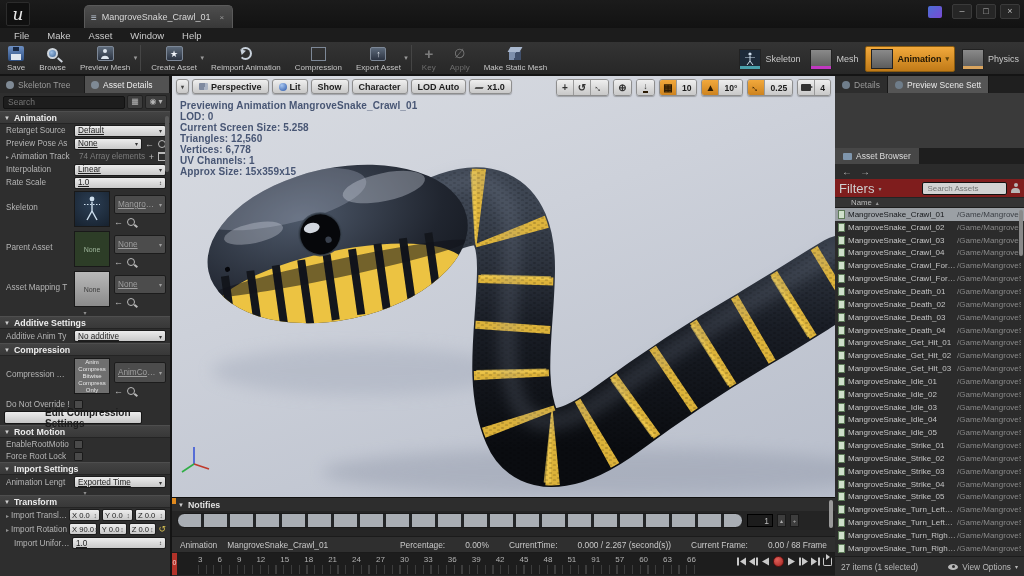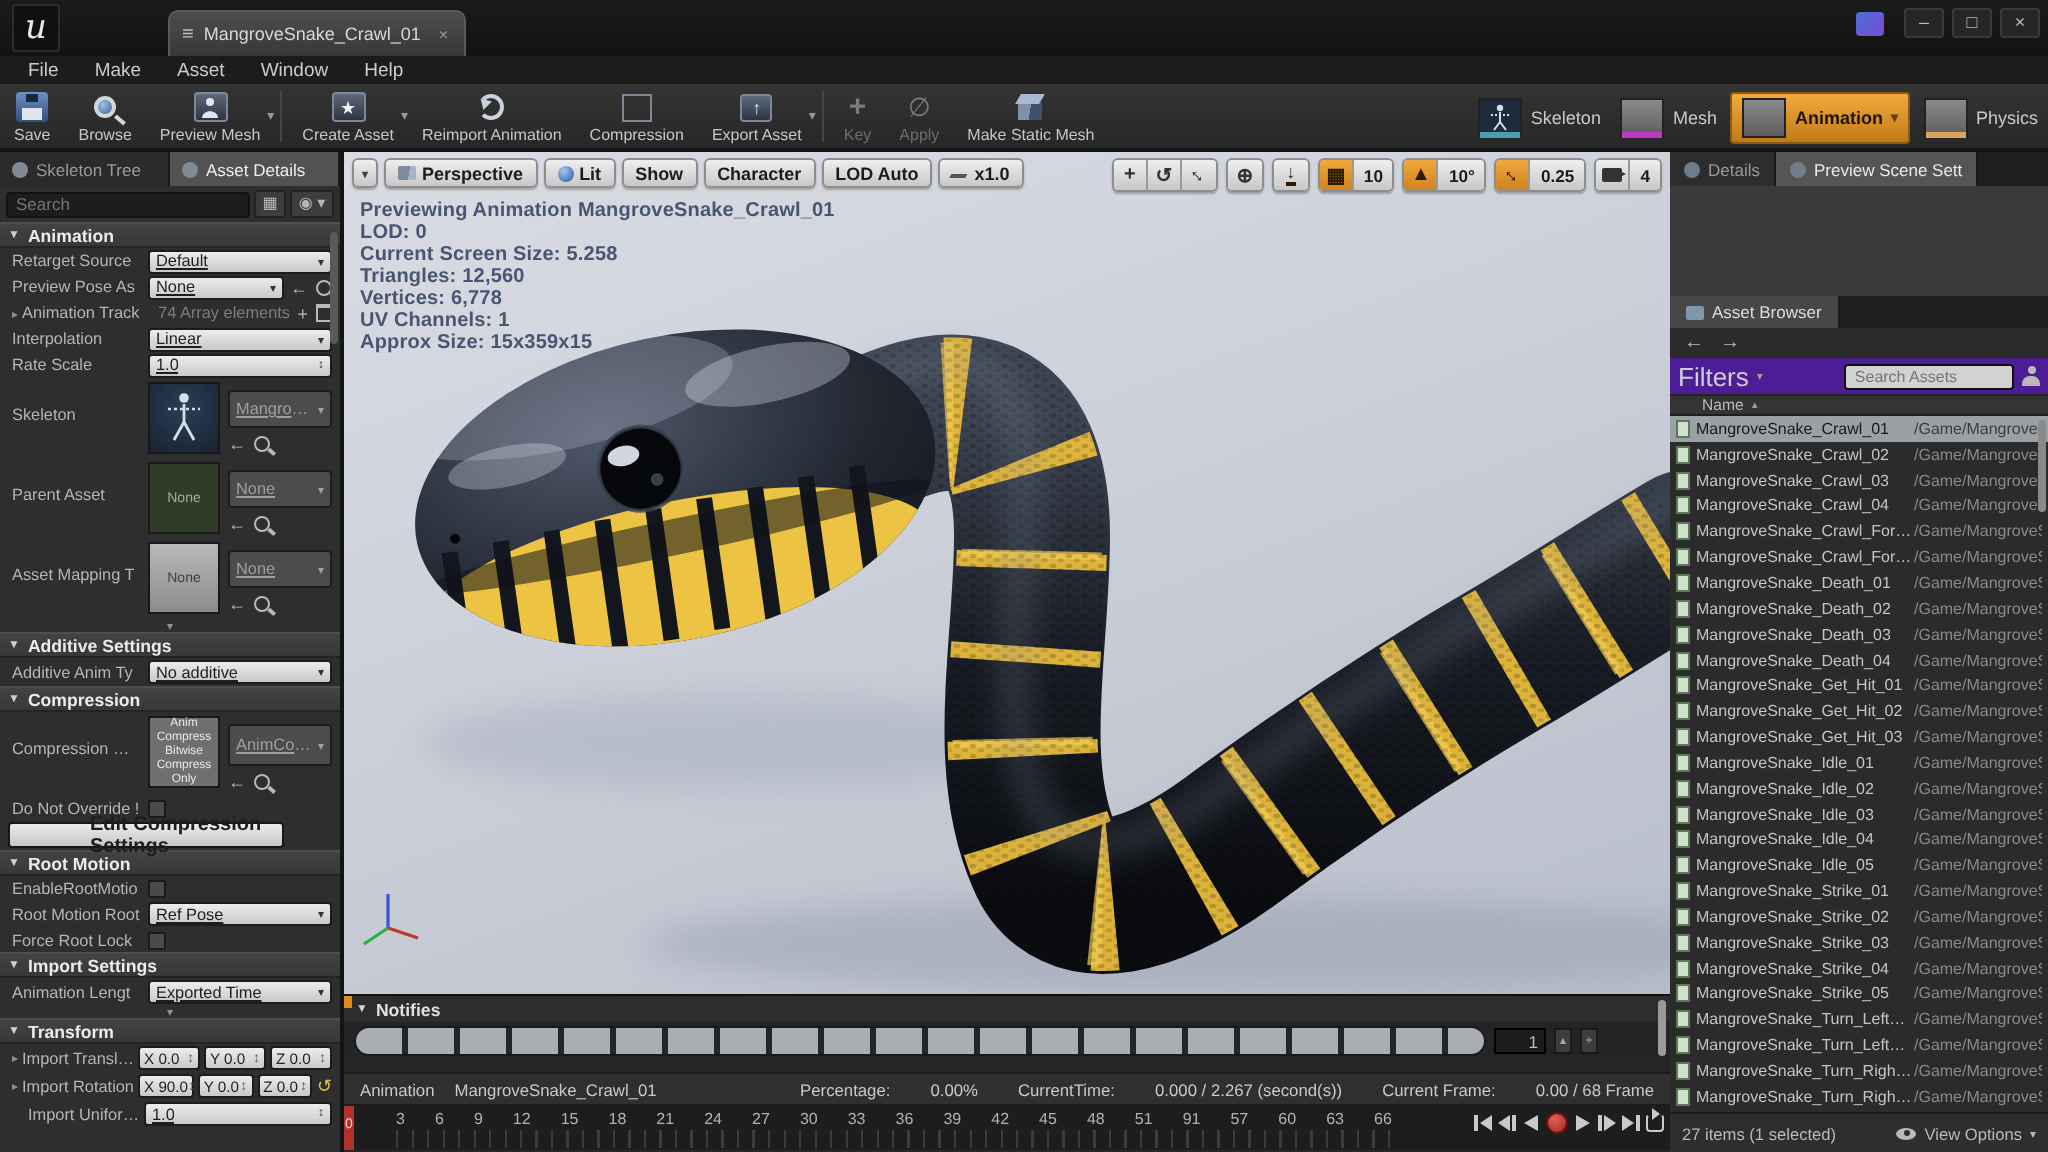--- a/index.html
+++ b/index.html
@@ -130,21 +130,21 @@
   #snake-svg { position:absolute; left:0; top:0; }
 
   
   #right-top { position:absolute; left:835px; top:76px; width:189px; height:72px; background:#3a3a3a; }
   #rt-tabs { display:flex; height:17px; background:#1f1f1f; }
   .rt-tab { display:flex; align-items:center; gap:4px; padding:0 7px; font-size:8.5px; color:#9a9a9a; background:#2d2d2d; border-right:1px solid #171717; white-space:nowrap; overflow:hidden;}
   .rt-tab.active { background:#555; color:#eaeaea; }
   .rt-tab .ticn { width:8px; height:8px; border-radius:50%; background:#6f7d8a; flex:none;}
 
   
-  #asset-browser { position:absolute; left:835px; top:148px; width:189px; height:428px; background:#4c1d95; }
+  #asset-browser { position:absolute; left:835px; top:148px; width:189px; height:428px; background:#7f1d1d; }
   #ab-tabstrip { height:16px; background:#1e1e1e; display:flex; }
   #ab-tab { display:flex; align-items:center; gap:4px; padding:0 8px; background:#474747; color:#ddd; font-size:8.5px; }
   #ab-tab .ticn { width:9px; height:7px; background:#7f96ad; border-radius:1px; }
   #ab-nav { height:15px; display:flex; align-items:center; gap:8px; padding:0 7px; background:#2b2b2b; color:#b9b9b9; font-size:10px; }
   #ab-filter { height:18px; display:flex; align-items:center; gap:4px; padding:0 4px; }
   #ab-filter .flabel { color:#cfcfcf; font-size:13px; white-space:nowrap;}
   #ab-filter .fcaret { color:#9a9a9a; font-size:6px; }
   #ab-search { flex:1; height:13px; background:#d2d2d2; border:1px solid #111; border-radius:2px; color:#555; font-size:8px; padding:0 4px; min-width:0;margin-left:37px;}
   .person-ic { width:9px; height:10px; position:relative; flex:none;}
   .person-ic::before{ content:""; position:absolute; left:2.5px; top:0; width:4px; height:4px; border-radius:50%; background:#b9b9b9;}
@@ -476,27 +476,20 @@
     </div>
     <div class="btn-light">Edit Compression Settings</div>
 
     <div class="sec-hdr">
       <span class="tri">▼</span>
       <span>Root Motion</span>
     </div>
     <div class="prow" style="height:12px">
       <span class="plabel">EnableRootMotio</span>
       <span class="checkbox"></span>
-    </div>
-    <div class="prow" style="height:14px">
-      <span class="plabel">Root Motion Root</span>
-      <span class="combo">
-        <span class="cv">Ref Pose</span>
-          <span class="caret">▾</span>
-      </span>
     </div>
     <div class="prow" style="height:12px">
       <span class="plabel">Force Root Lock</span>
       <span class="checkbox"></span>
     </div>
 
     <div class="sec-hdr">
       <span class="tri">▼</span>
       <span>Import Settings</span>
     </div>

